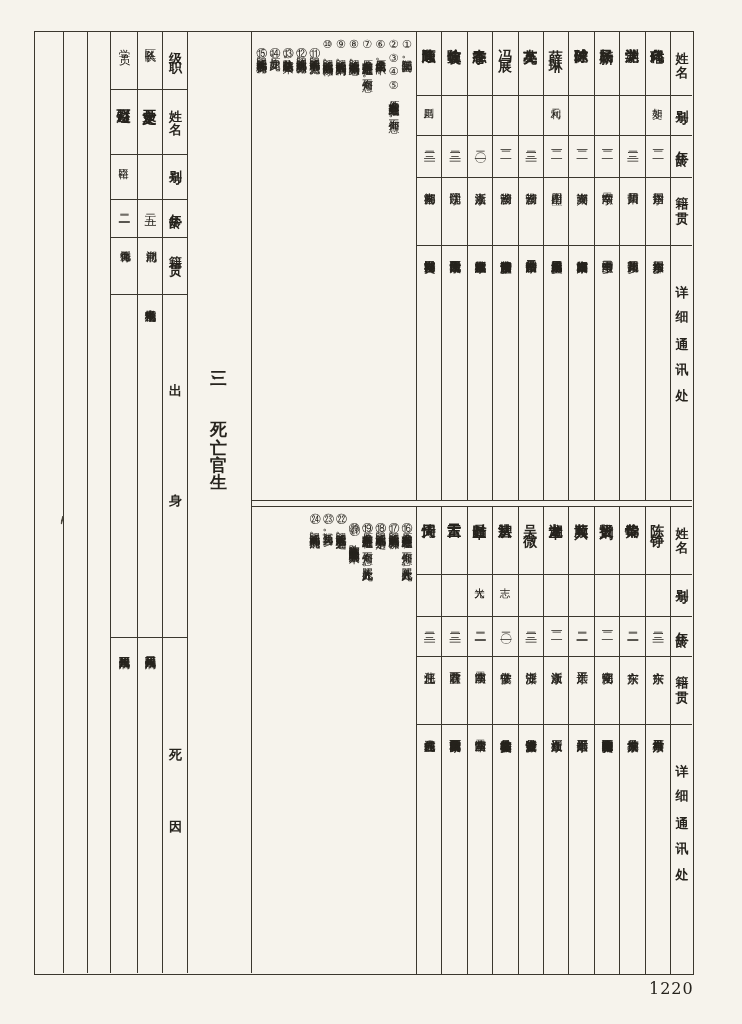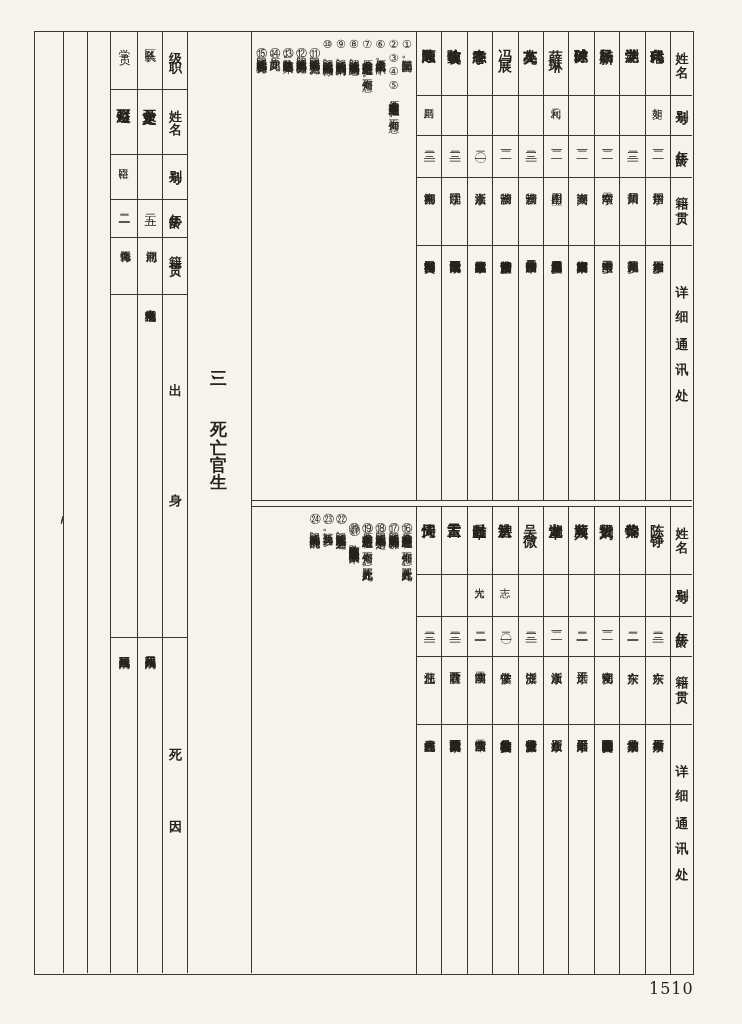--- a/index.html
+++ b/index.html
@@ -550,14 +550,14 @@
         <p class="note">⑲原件名字上划有两条红杠,不知何意,照片处无此人。</p>
         <p class="note">⑳㉑本队中有本期第三总队转来的同学五十人。</p>
         <p class="note">㉒照片说明姓名为王之鉴。</p>
         <p class="note">㉓疑为西乡县。</p>
         <p class="note">㉔照片说明姓名为沈仲烈。</p>
       </div>
     </div>
 
   </div>
 
-  <div class="pageno">1510</div>
+  <div class="pageno">1220</div>
 </div>
 
 </body></html>

